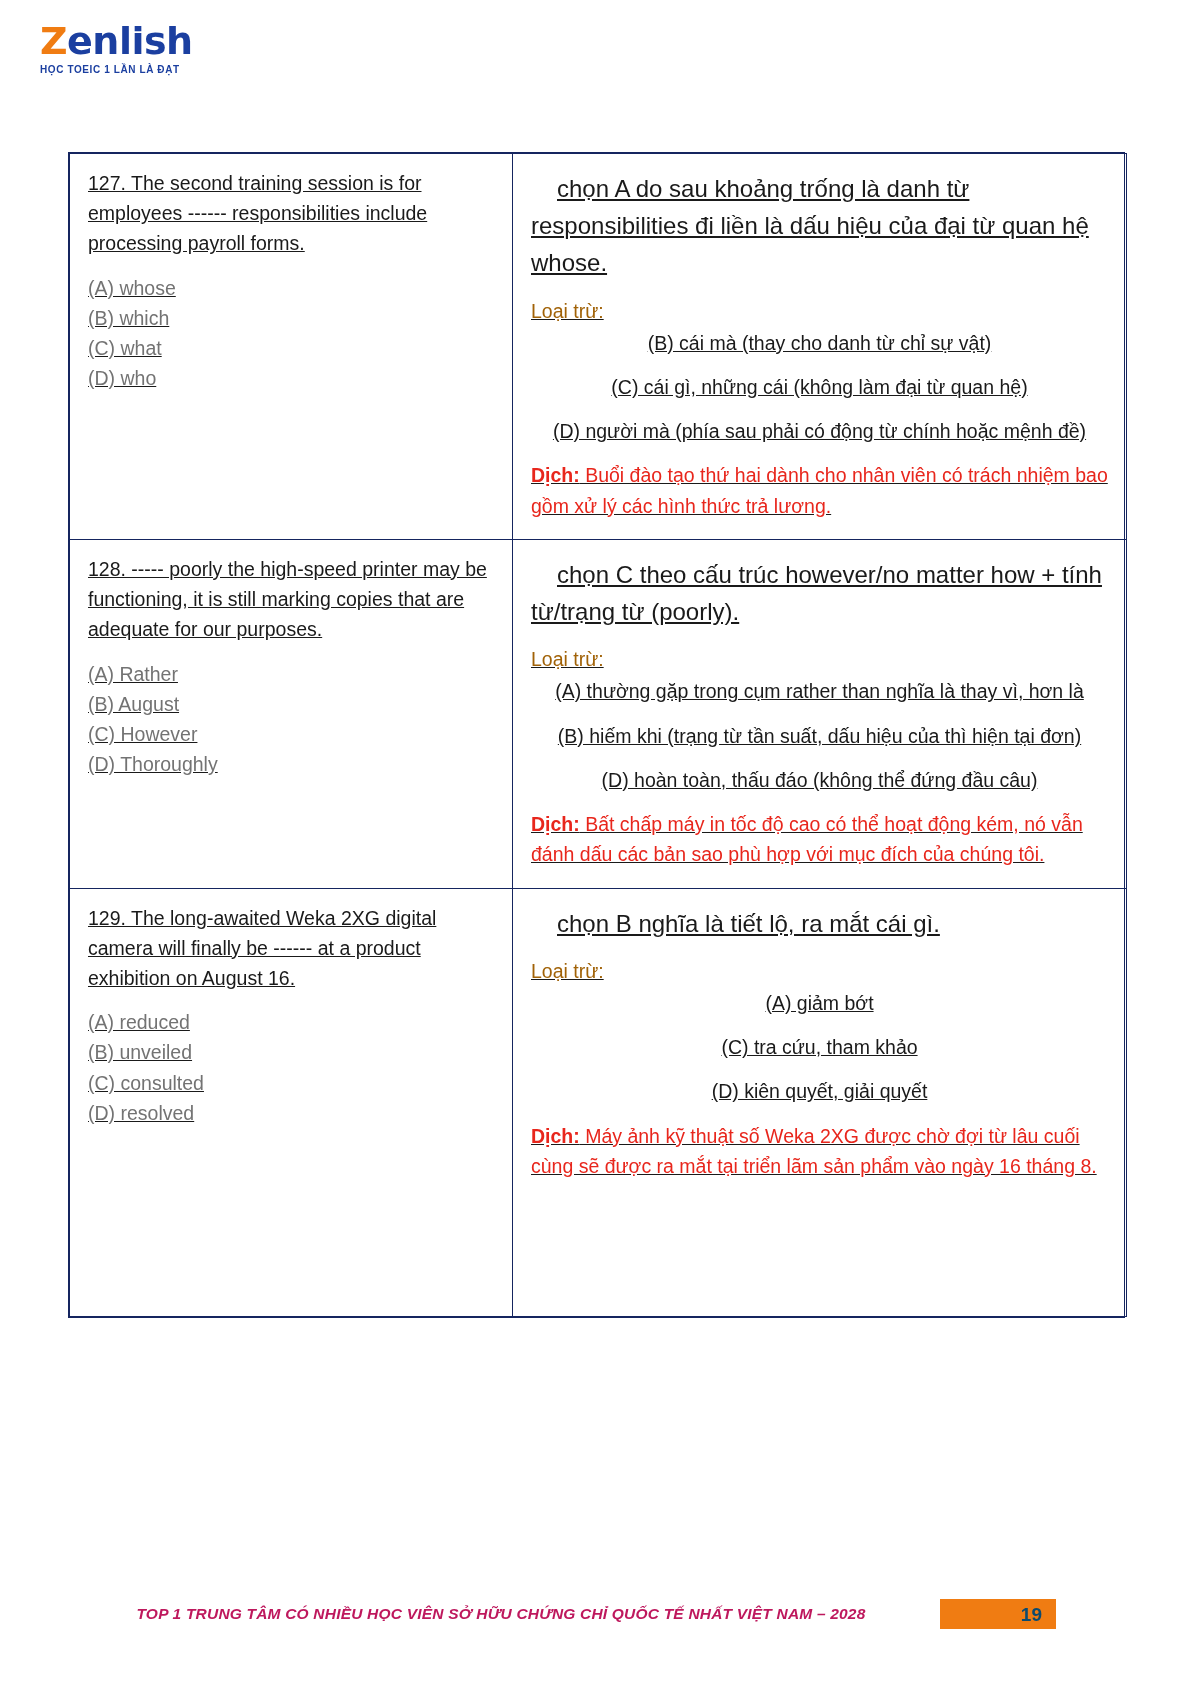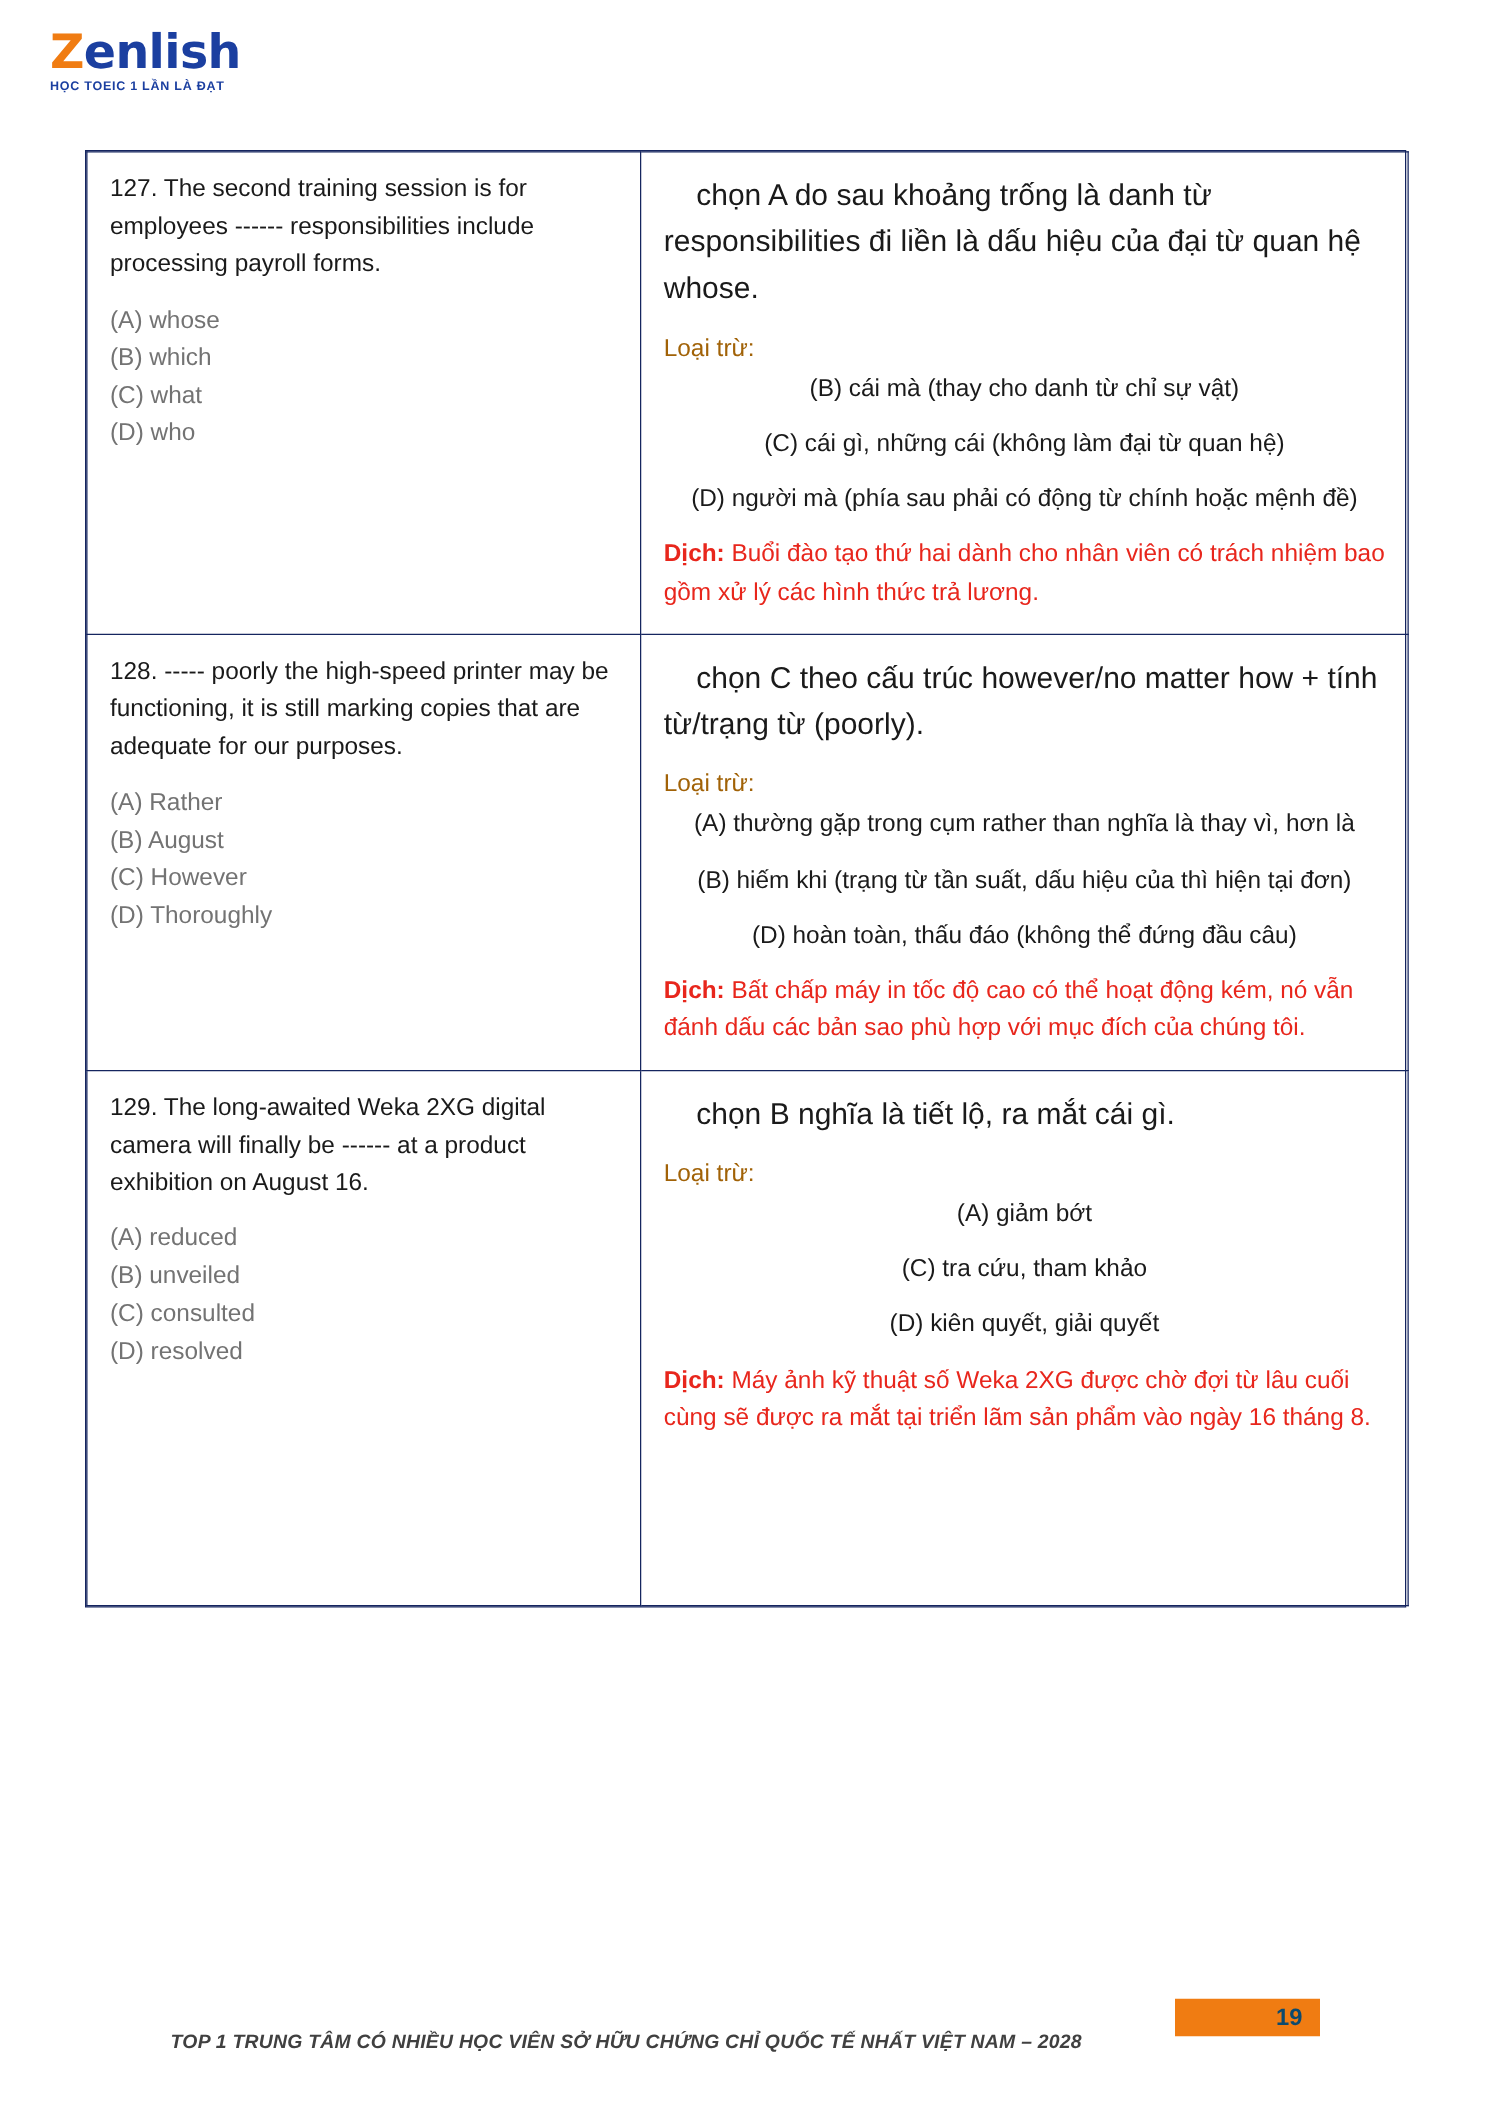--- a/index.html
+++ b/index.html
@@ -40,24 +40,25 @@
     font-size: 10px;
     font-weight: 700;
     letter-spacing: 0.6px;
     color: #1b3fa0;
   }
 
   
   .sheet {
     position: absolute;
     left: 68px;
-    top: 120px;
+    top: 152px;
     width: 1057px;
     border: 1.6px solid #15255f;
     border-collapse: collapse;
+    text-decoration: underline;
   }
   table.qtable {
     width: 100%;
     border-collapse: collapse;
     table-layout: fixed;
   }
   table.qtable td {
     border: 1.6px solid #15255f;
     vertical-align: top;
     padding: 14px 18px 18px 18px;
@@ -126,22 +127,21 @@
   .footer-text {
     position: absolute;
     left: 40px;
     right: 230px;
     top: 6px;
     text-align: center;
     font-size: 15.5px;
     font-weight: 700;
     font-style: italic;
     letter-spacing: 0.2px;
-    color: #404040;
-    margin-top: 20px;
+    color: #be185d;
   }
   .page-badge {
     position: absolute;
     right: 68px;
     top: 0;
     width: 116px;
     height: 30px;
     background: #f07c12;
   }
   .page-num {

